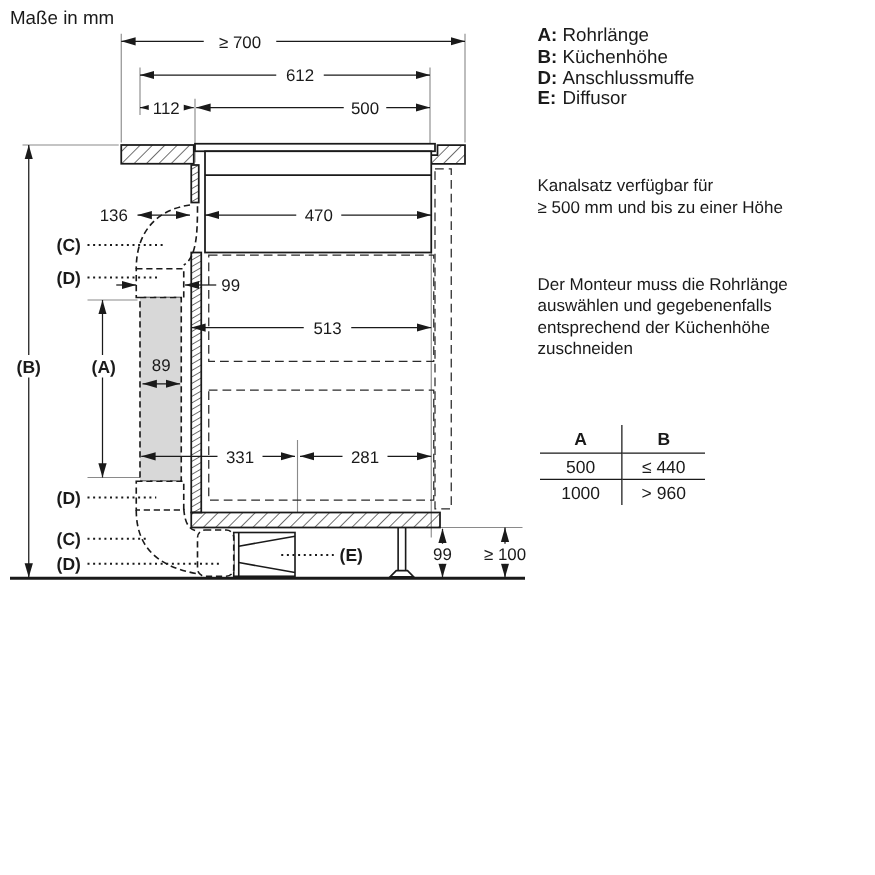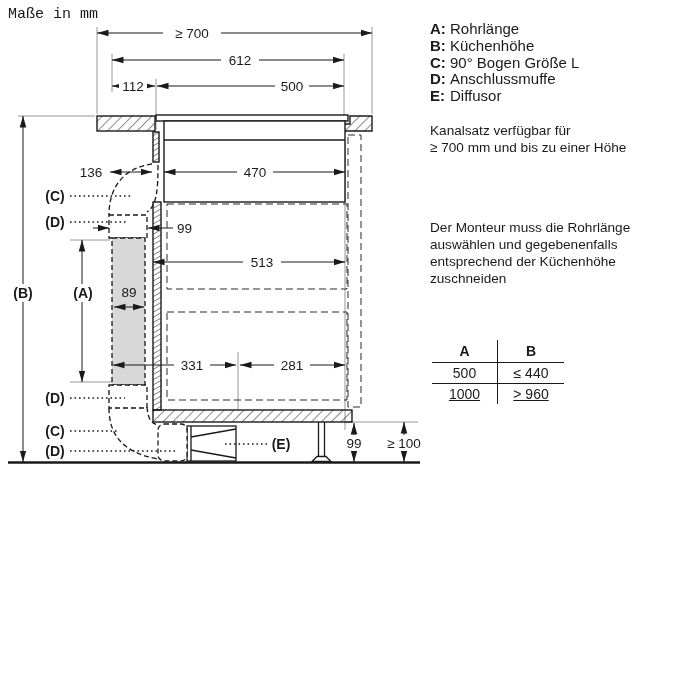--- a/index.html
+++ b/index.html
@@ -1,51 +1,50 @@
 <!DOCTYPE html>
 <html><head>
 <meta charset="utf-8">
 <style>
   html,body{margin:0;padding:0;background:#fff;}
   body{width:700px;height:700px;position:relative;font-family:"Liberation Sans",sans-serif;color:#1a1a1a;}
   .abs{position:absolute;}
-  #title{left:8px;top:6px;font-size:15px;font-family:Liberation Mono, monospace;}
+  #title{left:8px;top:6px;font-size:15px;}
   #legend{left:430px;top:21px;font-size:15px;line-height:16.8px;}
   .lg-row{white-space:nowrap;}
   .lg-key{font-weight:bold;display:inline-block;min-width:20px;}
   .note{left:430px;font-size:13.6px;line-height:17px;white-space:nowrap;}
-  #note1{top:122px;}
+  #note1{top:140px;}
   #note2{top:219px;}
   table.sizes{left:432px;top:340px;border-collapse:collapse;font-size:14px;}
   table.sizes th{font-weight:bold;}
   table.sizes th,table.sizes td{text-align:center;padding:0;}
   .colA{width:65px;border-right:1px solid #1a1a1a;}
   .colB{width:66px;}
   tr.hdr th{height:22px;border-bottom:1px solid #1a1a1a;}
   tr.r1 td{height:20px;border-bottom:1px solid #1a1a1a;}
-  tr.r2 td{height:20px;text-decoration:underline;}
+  tr.r2 td{height:20px;}
   svg text{font-family:"Liberation Sans",sans-serif;font-size:13.5px;fill:#1a1a1a;}
   svg text.lbl{font-weight:bold;font-size:14px;}
 </style>
 </head>
 <body>
 
 <div id="title" class="abs">Maße in mm</div>
 
 <div id="legend" class="abs">
   <div class="lg-row"><span class="lg-key">A:</span><span>Rohrlänge</span></div>
   <div class="lg-row"><span class="lg-key">B:</span><span>Küchenhöhe</span></div>
-  <div class="lg-row"><span class="lg-key">C:</span><span>90° Bogen Größe L</span></div>
   <div class="lg-row"><span class="lg-key">D:</span><span>Anschlussmuffe</span></div>
   <div class="lg-row"><span class="lg-key">E:</span><span>Diffusor</span></div>
 </div>
 
 <div id="note1" class="abs note">
   <div>Kanalsatz verfügbar für</div>
-  <div>≥ 700 mm und bis zu einer Höhe</div>
+  <div>≥ 500 mm und bis zu einer Höhe</div>
 </div>
 
 <div id="note2" class="abs note">
   <div>Der Monteur muss die Rohrlänge</div>
   <div>auswählen und gegebenenfalls</div>
   <div>entsprechend der Küchenhöhe</div>
   <div>zuschneiden</div>
 </div>
 
 <table class="sizes abs">

